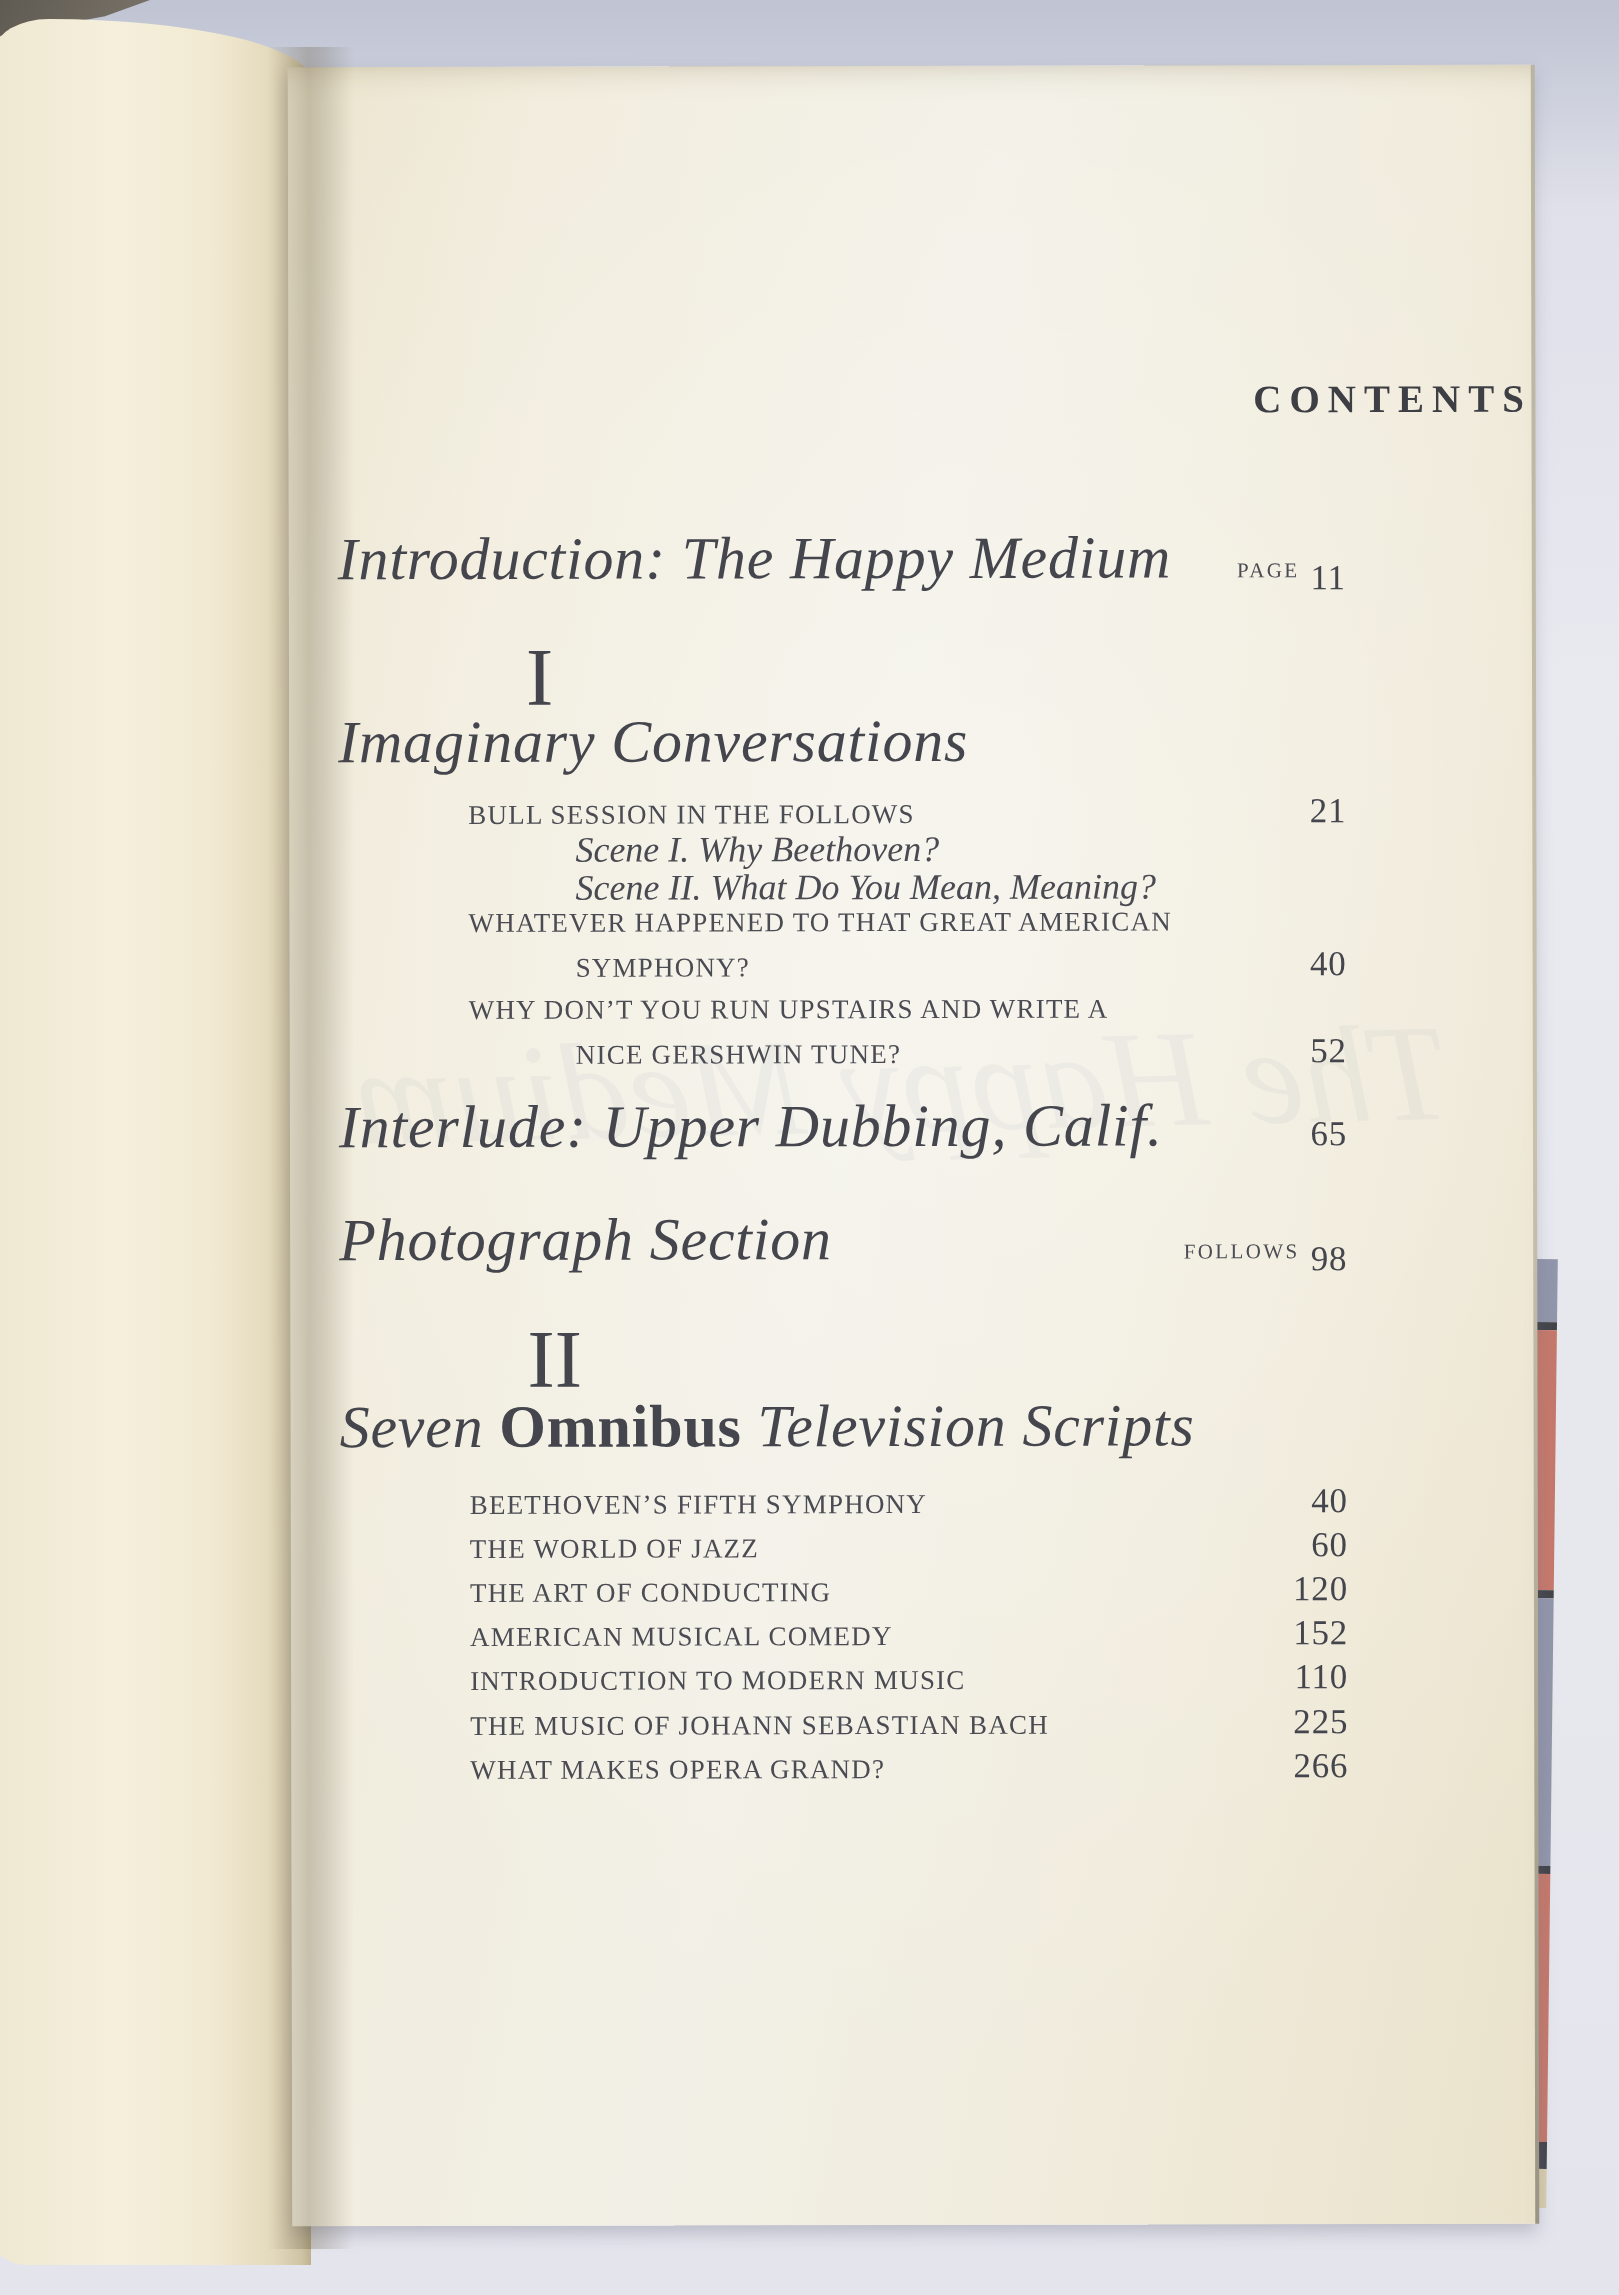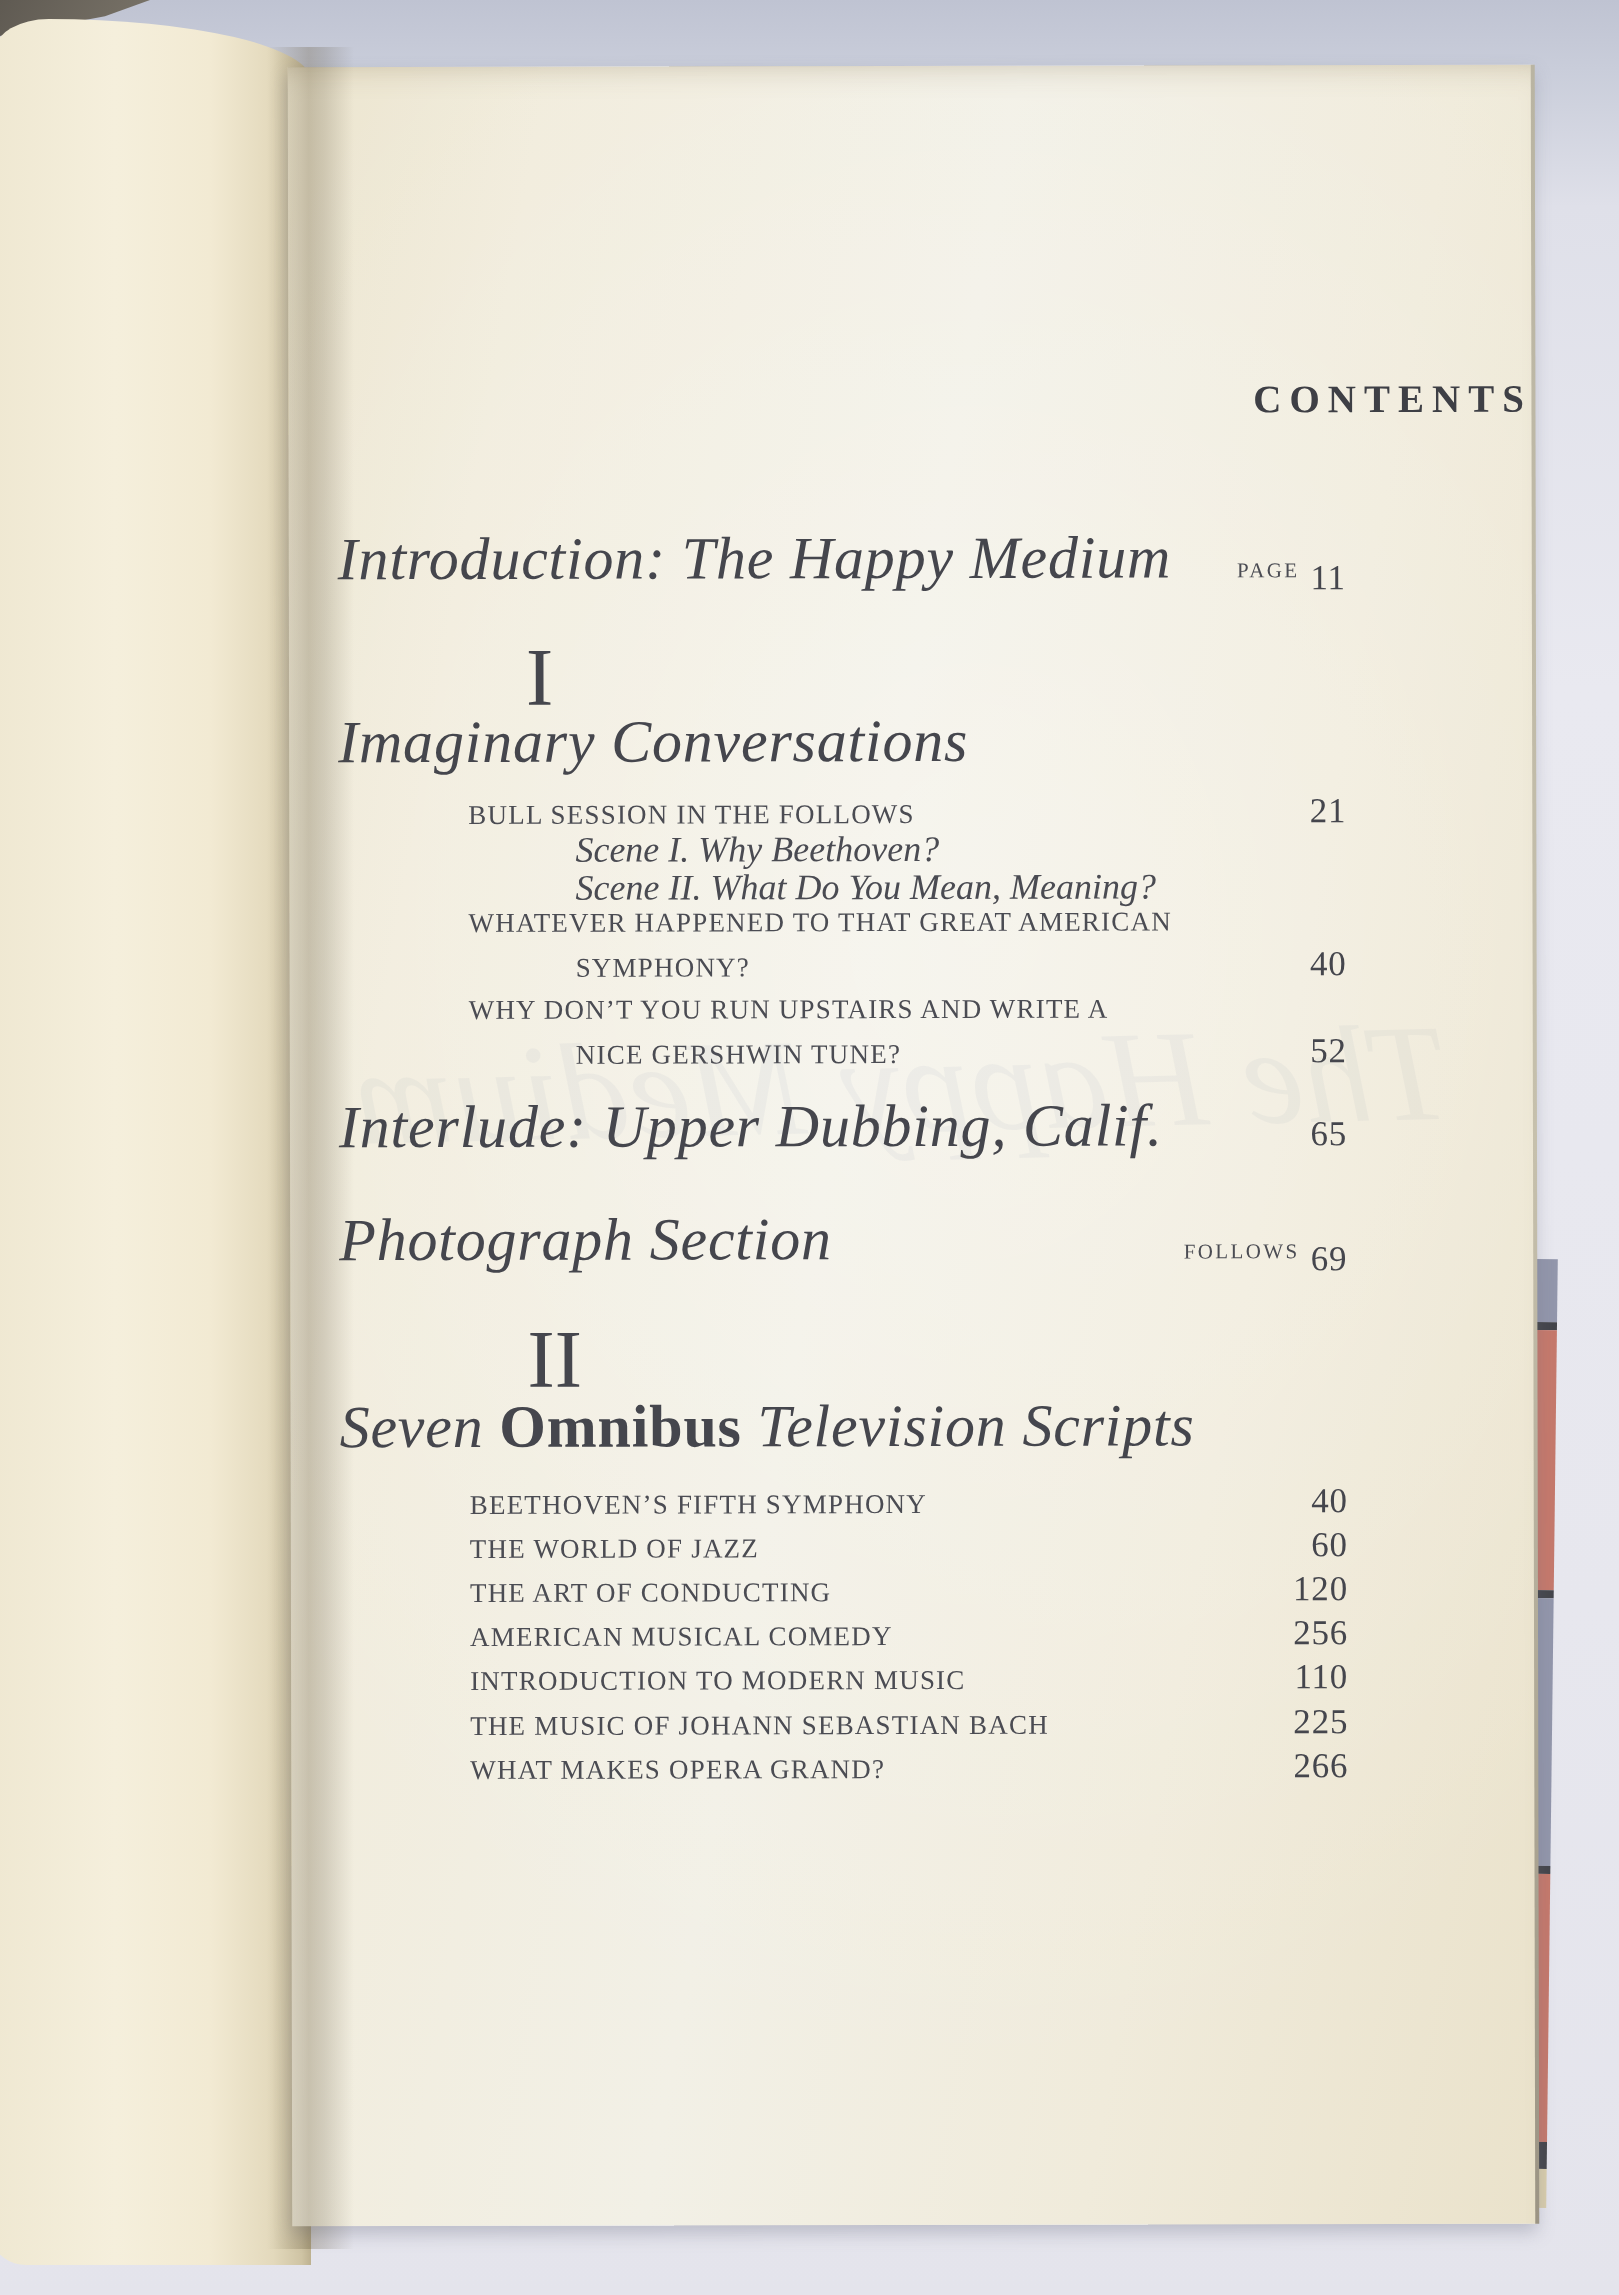--- a/index.html
+++ b/index.html
@@ -136,21 +136,21 @@
 
       <div class="row" style="top:1026px">
         <span class="head-italic">Interlude: Upper Dubbing, Calif.</span>
         <span class="num">65</span>
       </div>
 
       <div class="row" style="top:1139px">
         <span class="head-italic">Photograph Section</span>
         <span class="numgroup">
           <span class="pagelabel">FOLLOWS</span>
-          <span class="num">69</span>
+          <span class="num">98</span>
         </span>
       </div>
 
       <div class="block numeral" style="top:1256px;left:188px">II</div>
       <div class="block head-italic" style="top:1326px;left:0">
         <span>Seven </span><span class="head-roman">Omnibus</span><span> Television Scripts</span>
       </div>
 
       <div class="row ind-entry" style="top:1416px;box-sizing:border-box">
         <span class="caps">BEETHOVEN’S FIFTH SYMPHONY</span>
@@ -159,21 +159,21 @@
       <div class="row ind-entry" style="top:1460px;box-sizing:border-box">
         <span class="caps">THE WORLD OF JAZZ</span>
         <span class="num">60</span>
       </div>
       <div class="row ind-entry" style="top:1504px;box-sizing:border-box">
         <span class="caps">THE ART OF CONDUCTING</span>
         <span class="num">120</span>
       </div>
       <div class="row ind-entry" style="top:1548px;box-sizing:border-box">
         <span class="caps">AMERICAN MUSICAL COMEDY</span>
-        <span class="num">256</span>
+        <span class="num">152</span>
       </div>
       <div class="row ind-entry" style="top:1592px;box-sizing:border-box">
         <span class="caps">INTRODUCTION TO MODERN MUSIC</span>
         <span class="num">110</span>
       </div>
       <div class="row ind-entry" style="top:1637px;box-sizing:border-box">
         <span class="caps">THE MUSIC OF JOHANN SEBASTIAN BACH</span>
         <span class="num">225</span>
       </div>
       <div class="row ind-entry" style="top:1681px;box-sizing:border-box">

